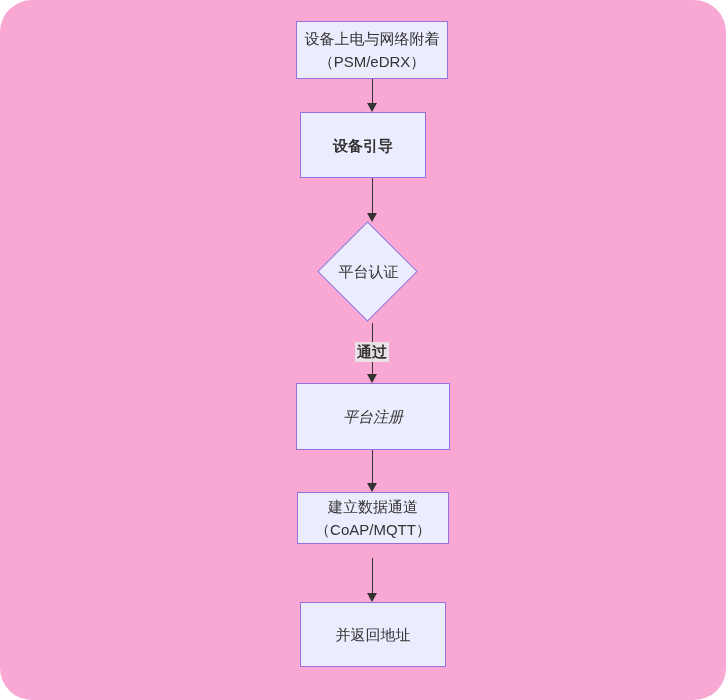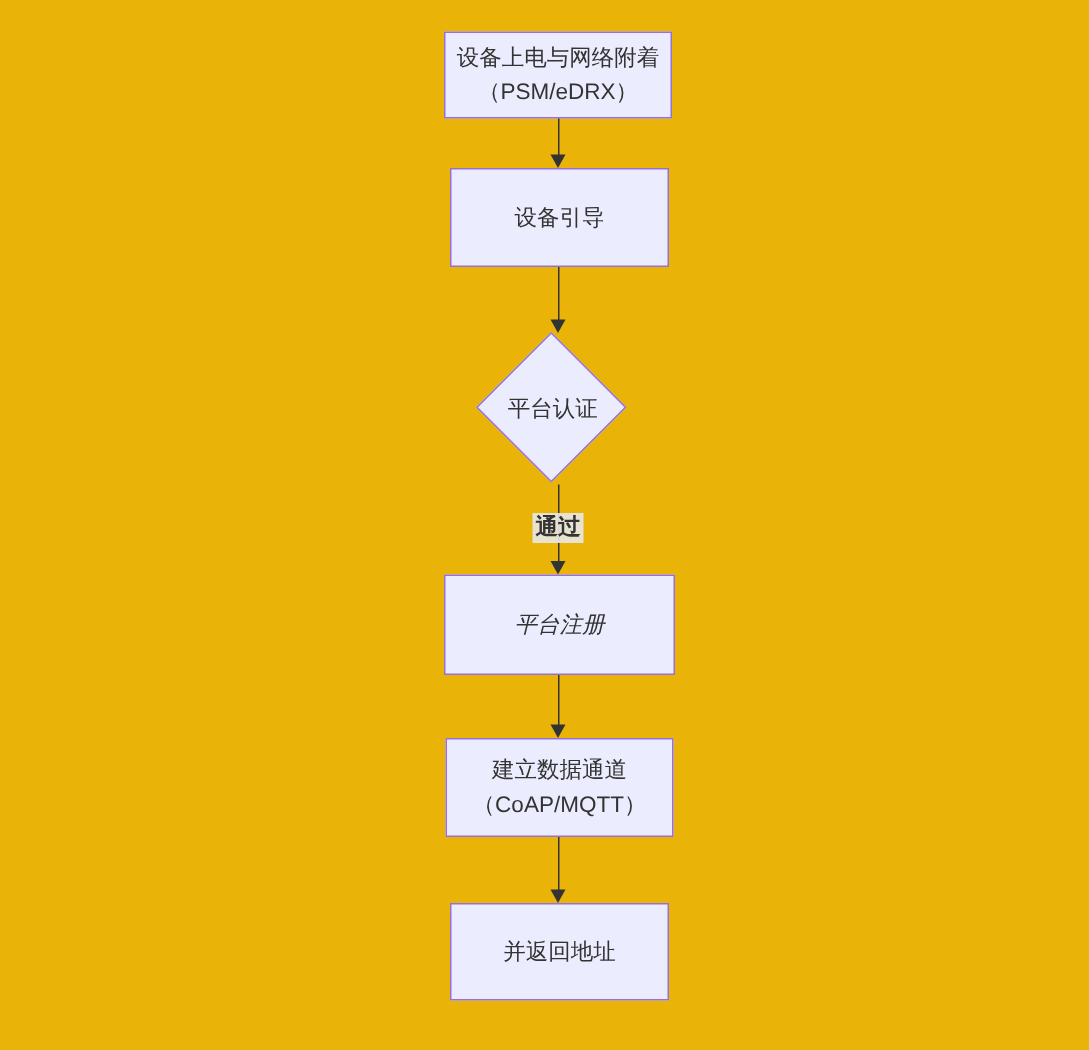--- a/index.html
+++ b/index.html
@@ -4,23 +4,24 @@
 <style>
   html, body {
     margin: 0;
     padding: 0;
     background: #ffffff;
   }
   .canvas {
     position: relative;
     width: 726px;
     height: 700px;
-    background: #eab308;
+    background: #f9a8d4;
     font-family: "Liberation Sans", "DejaVu Sans", sans-serif;
     overflow: hidden;
+    border-radius: 32px;
   }
   .flow-node {
     position: absolute;
     background: #ECECFF;
     border: 1px solid #9370DB;
     color: #333333;
     font-size: 15px;
     line-height: 23px;
     display: flex;
     flex-direction: column;
@@ -104,21 +105,21 @@
   <div class="flow-node" style="left:296px; top:21px; width:152px; height:58px;">
     <span>设备上电与网络附着</span>
     <span>（PSM/eDRX）</span>
   </div>
 
   <div class="arrow" style="top:79px; height:33px;">
     <div class="line"></div>
     <div class="head"></div>
   </div>
 
-  <div class="flow-node" style="left:300px; top:112px; width:146px; height:66px;">
+  <div class="flow-node" style="left:300px; top:112px; width:126px; height:66px;font-weight:bold;">
     <span>设备引导</span>
   </div>
 
   <div class="arrow" style="top:178px; height:44px;">
     <div class="line"></div>
     <div class="head"></div>
   </div>
 
   <div class="diamond-wrap">
     <div class="diamond-shape"></div>
@@ -133,21 +134,21 @@
 
   <div class="flow-node" style="left:296px; top:383px; width:154px; height:67px;font-style:italic;">
     <span>平台注册</span>
   </div>
 
   <div class="arrow" style="top:450px; height:42px;">
     <div class="line"></div>
     <div class="head"></div>
   </div>
 
-  <div class="flow-node" style="left:297px; top:492px; width:152px; height:66px;">
+  <div class="flow-node" style="left:297px; top:492px; width:152px; height:52px;">
     <span>建立数据通道</span>
     <span>（CoAP/MQTT）</span>
   </div>
 
   <div class="arrow" style="top:558px; height:44px;">
     <div class="line"></div>
     <div class="head"></div>
   </div>
 
   <div class="flow-node" style="left:300px; top:602px; width:146px; height:65px;">

